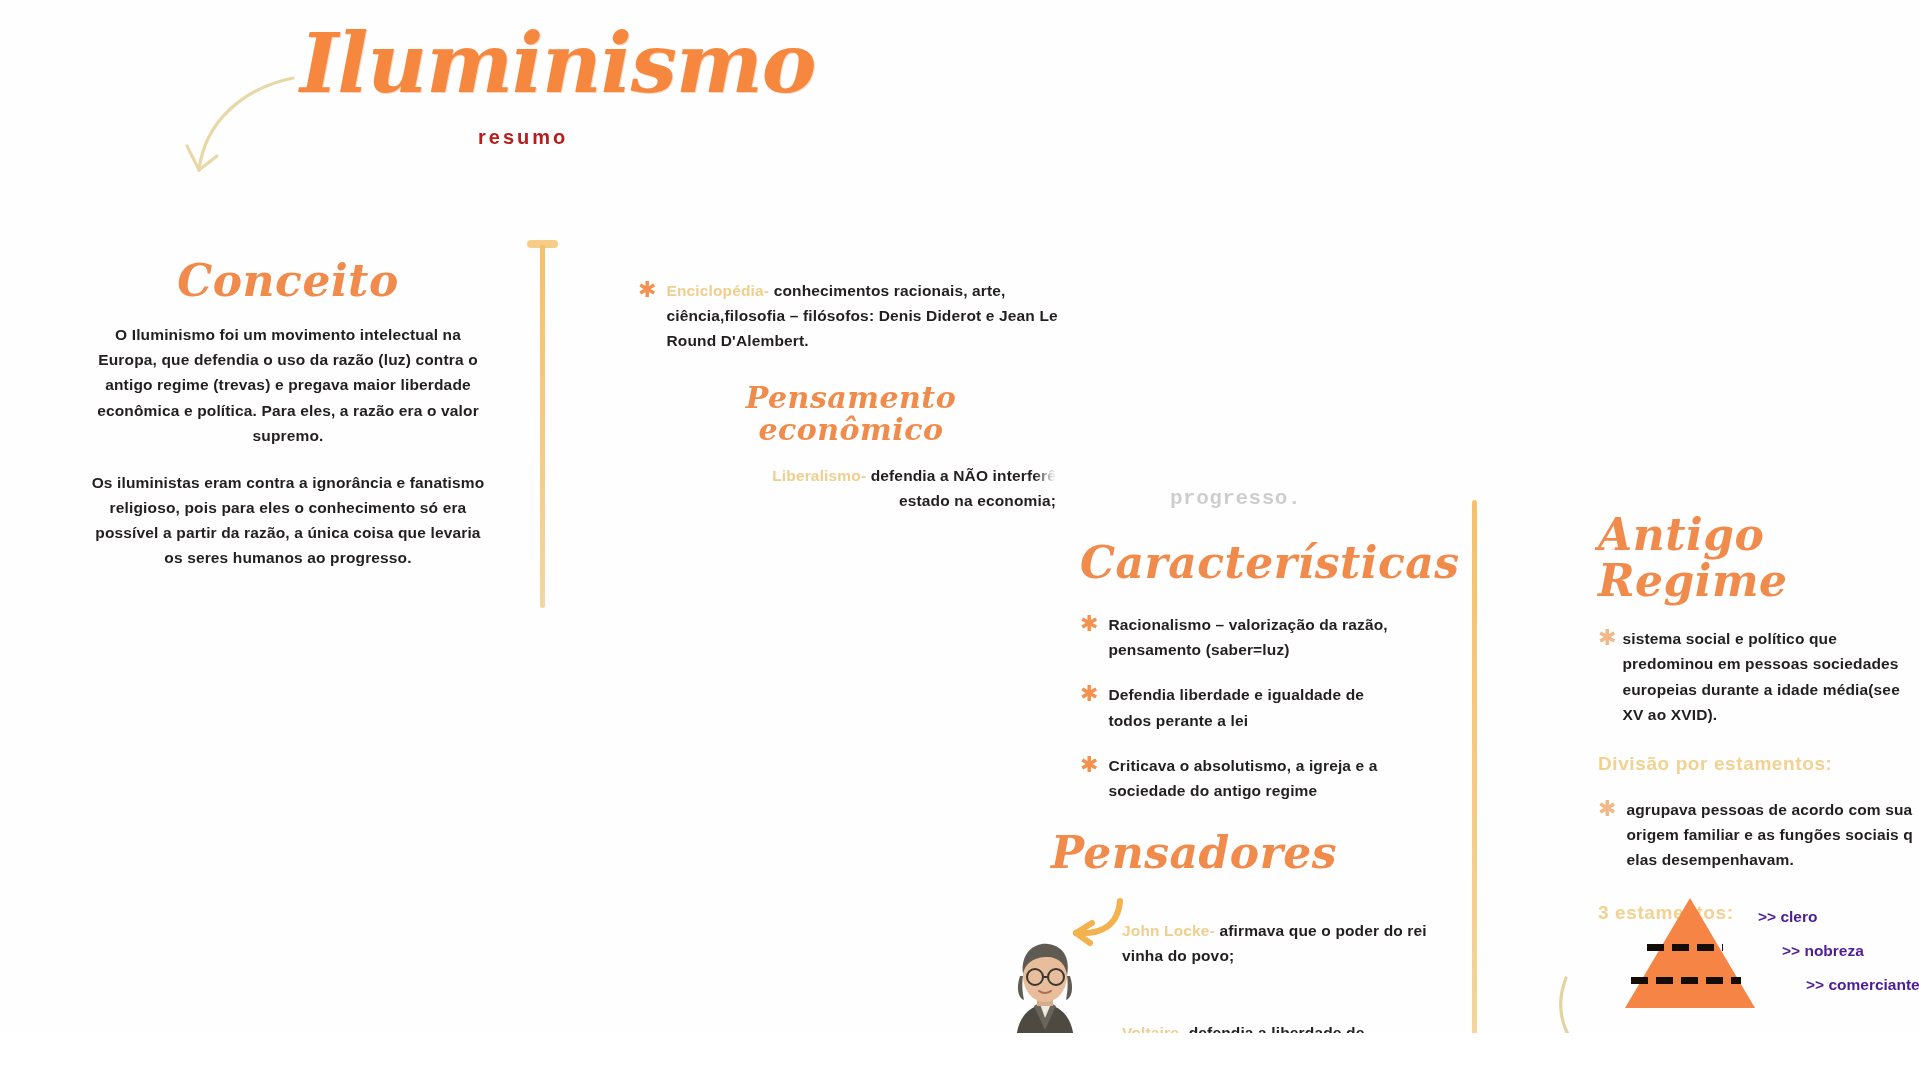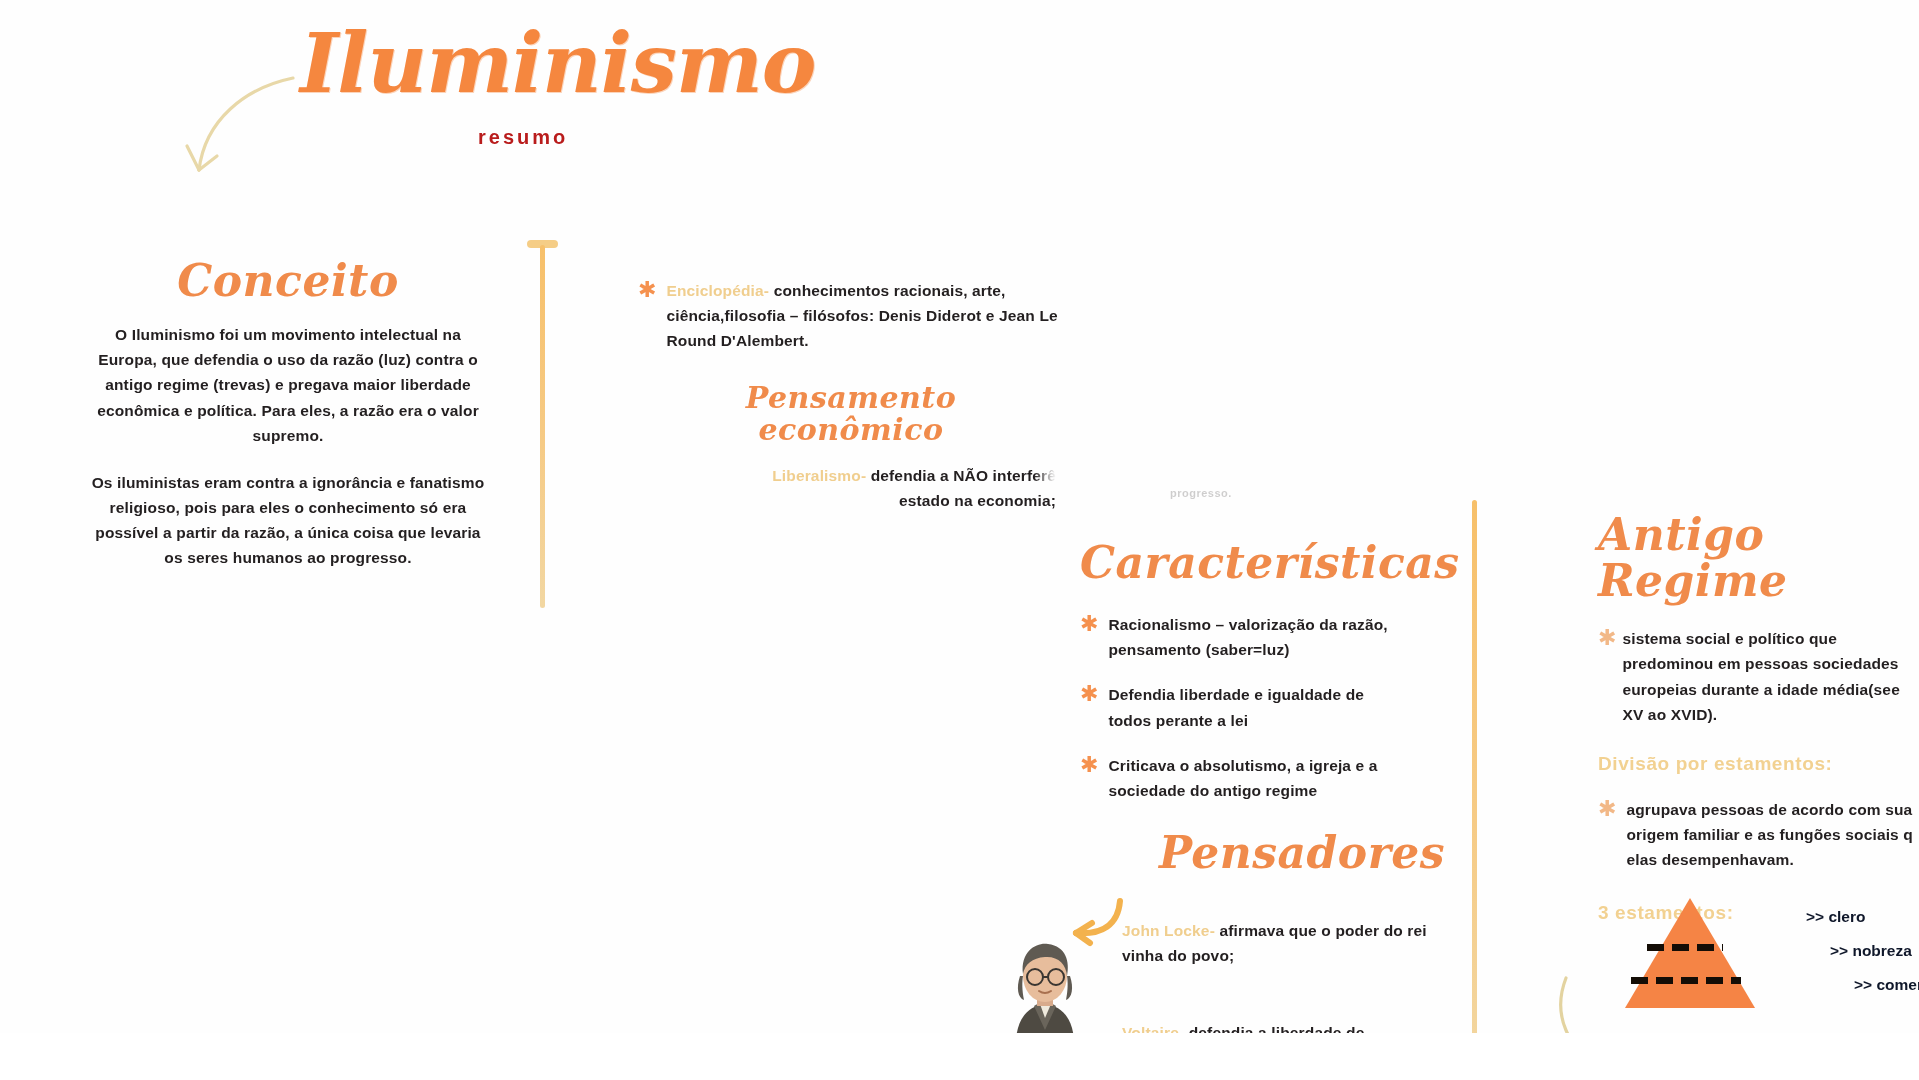--- a/index.html
+++ b/index.html
@@ -129,32 +129,31 @@
   }
   .pyr-band {
     position: absolute;
     height: 7px;
     background: repeating-linear-gradient(to right,#140d06 0 17px, transparent 17px 25px);
   }
   .pyr-label {
     position: absolute;
     font-family: "Liberation Sans", sans-serif;
     font-weight: 700;
-    color: #0f172a;
+    color: #4c1d95;
     font-size: 15.5px;
     white-space: nowrap;
-    margin-left: 48px;
   }
 
   
   .ghost {
     position: absolute;
-    font-family: Liberation Sans, sans-serif;
-    font-weight: 700;
-    font-size: 11px;
+    font-family: Liberation Mono, monospace;
+    font-weight: 700;
+    font-size: 21px;
     color: rgba(35,31,32,.22);
     letter-spacing: .5px;
     filter: blur(.4px);
   }
 
   
   .fade-tail {
     color: #231f20;
     -webkit-mask-image: linear-gradient(to right,#000 88%,transparent 100%);
             mask-image: linear-gradient(to right,#000 88%,transparent 100%);
@@ -222,21 +221,21 @@
     <div class="bullet-row">
       <span class="aster">✱</span>
       <span class="bullet-text body-text">Defendia liberdade e igualdade de todos perante a lei</span>
     </div>
     <div class="bullet-row">
       <span class="aster">✱</span>
       <span class="bullet-text body-text">Criticava o absolutismo, a igreja e a sociedade do antigo regime</span>
     </div>
   </div>
 
-  <div class="col" style="left:1132px; top:830px; width:340px;">
+  <div class="col" style="left:1024px; top:830px; width:340px;">
     <div class="script sec-title" style="text-align:center;">Pensadores</div>
   </div>
 
   <svg id="locke-portrait" style="left:996px; top:934px;" width="98" height="118" viewBox="0 0 98 118">
 
     <path d="M20 118 C 18 88, 30 72, 49 70 C 68 72, 80 88, 78 118 Z" fill="#4e4a42"></path>
     <path d="M38 72 L 49 96 L 60 72 C 56 68, 42 68, 38 72 Z" fill="#6a655b"></path>
     <path d="M44 70 L 49 84 L 55 70 Z" fill="#efeadd"></path>
 
     <path d="M41 58 h16 v14 h-16 Z" fill="#d8ab8c"></path>

